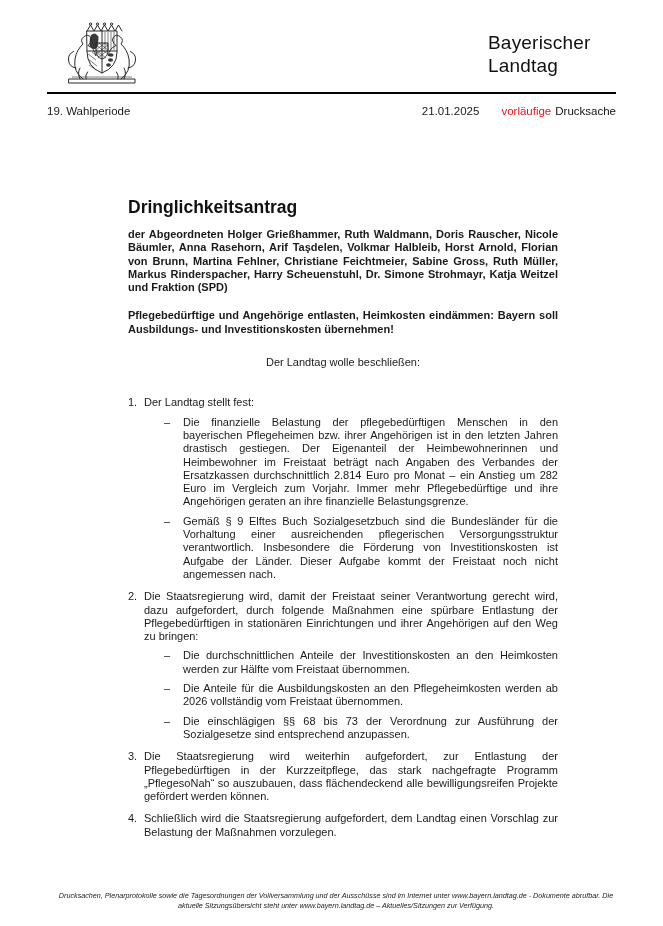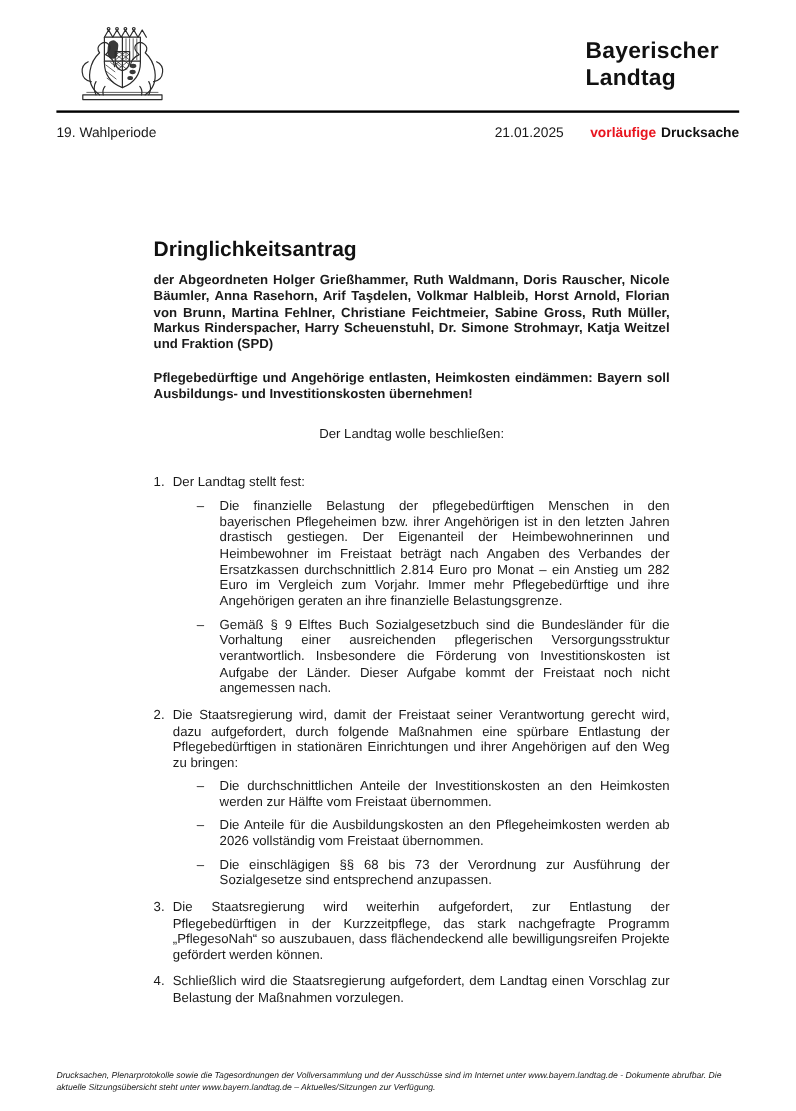--- a/index.html
+++ b/index.html
@@ -12,34 +12,34 @@
     font-family:"Liberation Sans", sans-serif;
     color:#1a1a1a;
     overflow:hidden;
   }
   
   .logo {
     position:absolute; left:56px; top:18px; width:92px; height:70px;
   }
   .org-name {
     position:absolute; left:488px; top:31px;
-    font-size:19px; font-weight:bold; line-height:23px;
+    font-size:19px; font-weight:normal; line-height:23px;
     letter-spacing:0.2px; color:#111;
   }
   .head-rule {
     position:absolute; left:47px; top:92px; width:569px; height:2px;
     background:#000;
   }
   .meta-row {
     position:absolute; left:47px; top:105px; width:569px;
     display:flex; justify-content:space-between; align-items:flex-end;
     font-size:11.5px;
   }
   .meta-right { display:flex; gap:22px; }
-  .doc-type { font-weight:bold; }
+  .doc-type { font-weight:normal; }
   .doc-type .red { color:#e8141e; }
   .doc-type .black { color:#111; margin-left:4px; }
   
   .content {
     position:absolute; left:128px; top:197px; width:430px;
     font-size:11px; line-height:13.3px;
     text-align:justify;
     hyphens:auto; -webkit-hyphens:auto;
   }
   .doc-title {
@@ -51,21 +51,21 @@
   .preamble { margin-bottom:27px; text-align:center; }
   .item { position:relative; padding-left:16px; margin-bottom:9px; }
   .item-number { position:absolute; left:0; top:0; }
   .sublist { margin-top:6px; }
   .subitem { position:relative; padding-left:39px; margin-top:6px; }
   .subitem .dash { position:absolute; left:20px; top:0; }
   
   .footer {
     position:absolute; left:47px; top:891px; width:578px;
     font-size:7.2px; line-height:9.6px; font-style:italic;
-    text-align:left; color:#222;
+    text-align:center; color:#222;
   }
   svg .ln { fill:none; stroke:#2b2b2b; stroke-width:1; stroke-linecap:round; stroke-linejoin:round; }
   svg .thin { fill:none; stroke:#2b2b2b; stroke-width:0.6; }
   svg .blob { fill:#3a3a3a; stroke:none; }
 </style>
 </head>
 <body>
 
 <div class="page">
 

